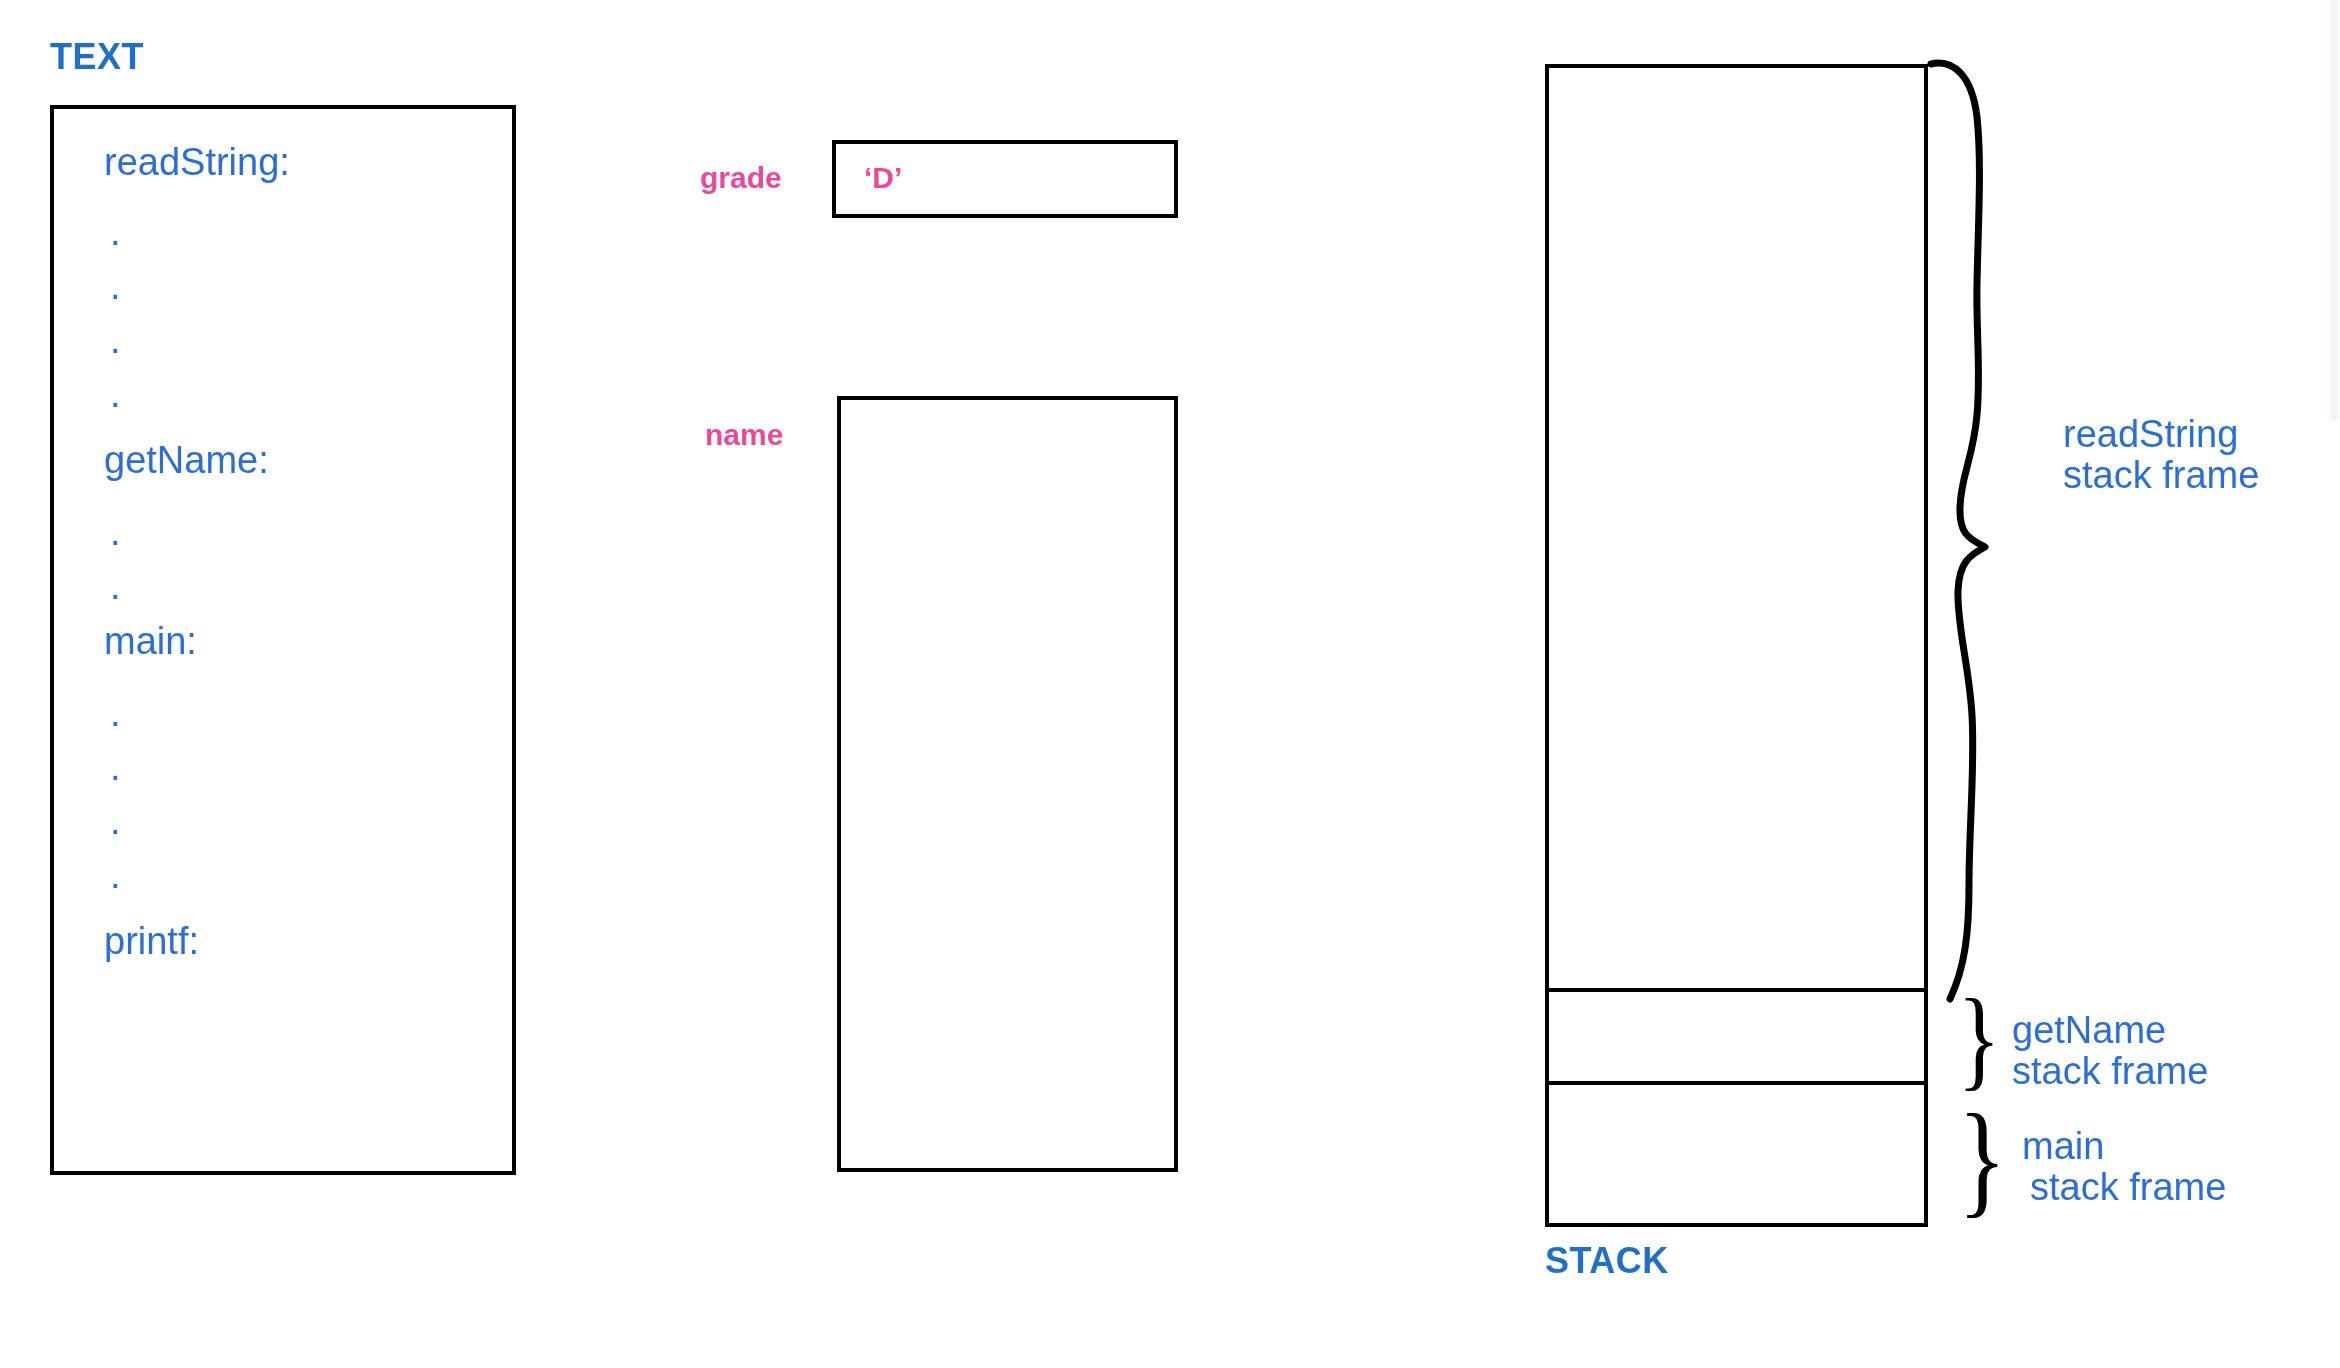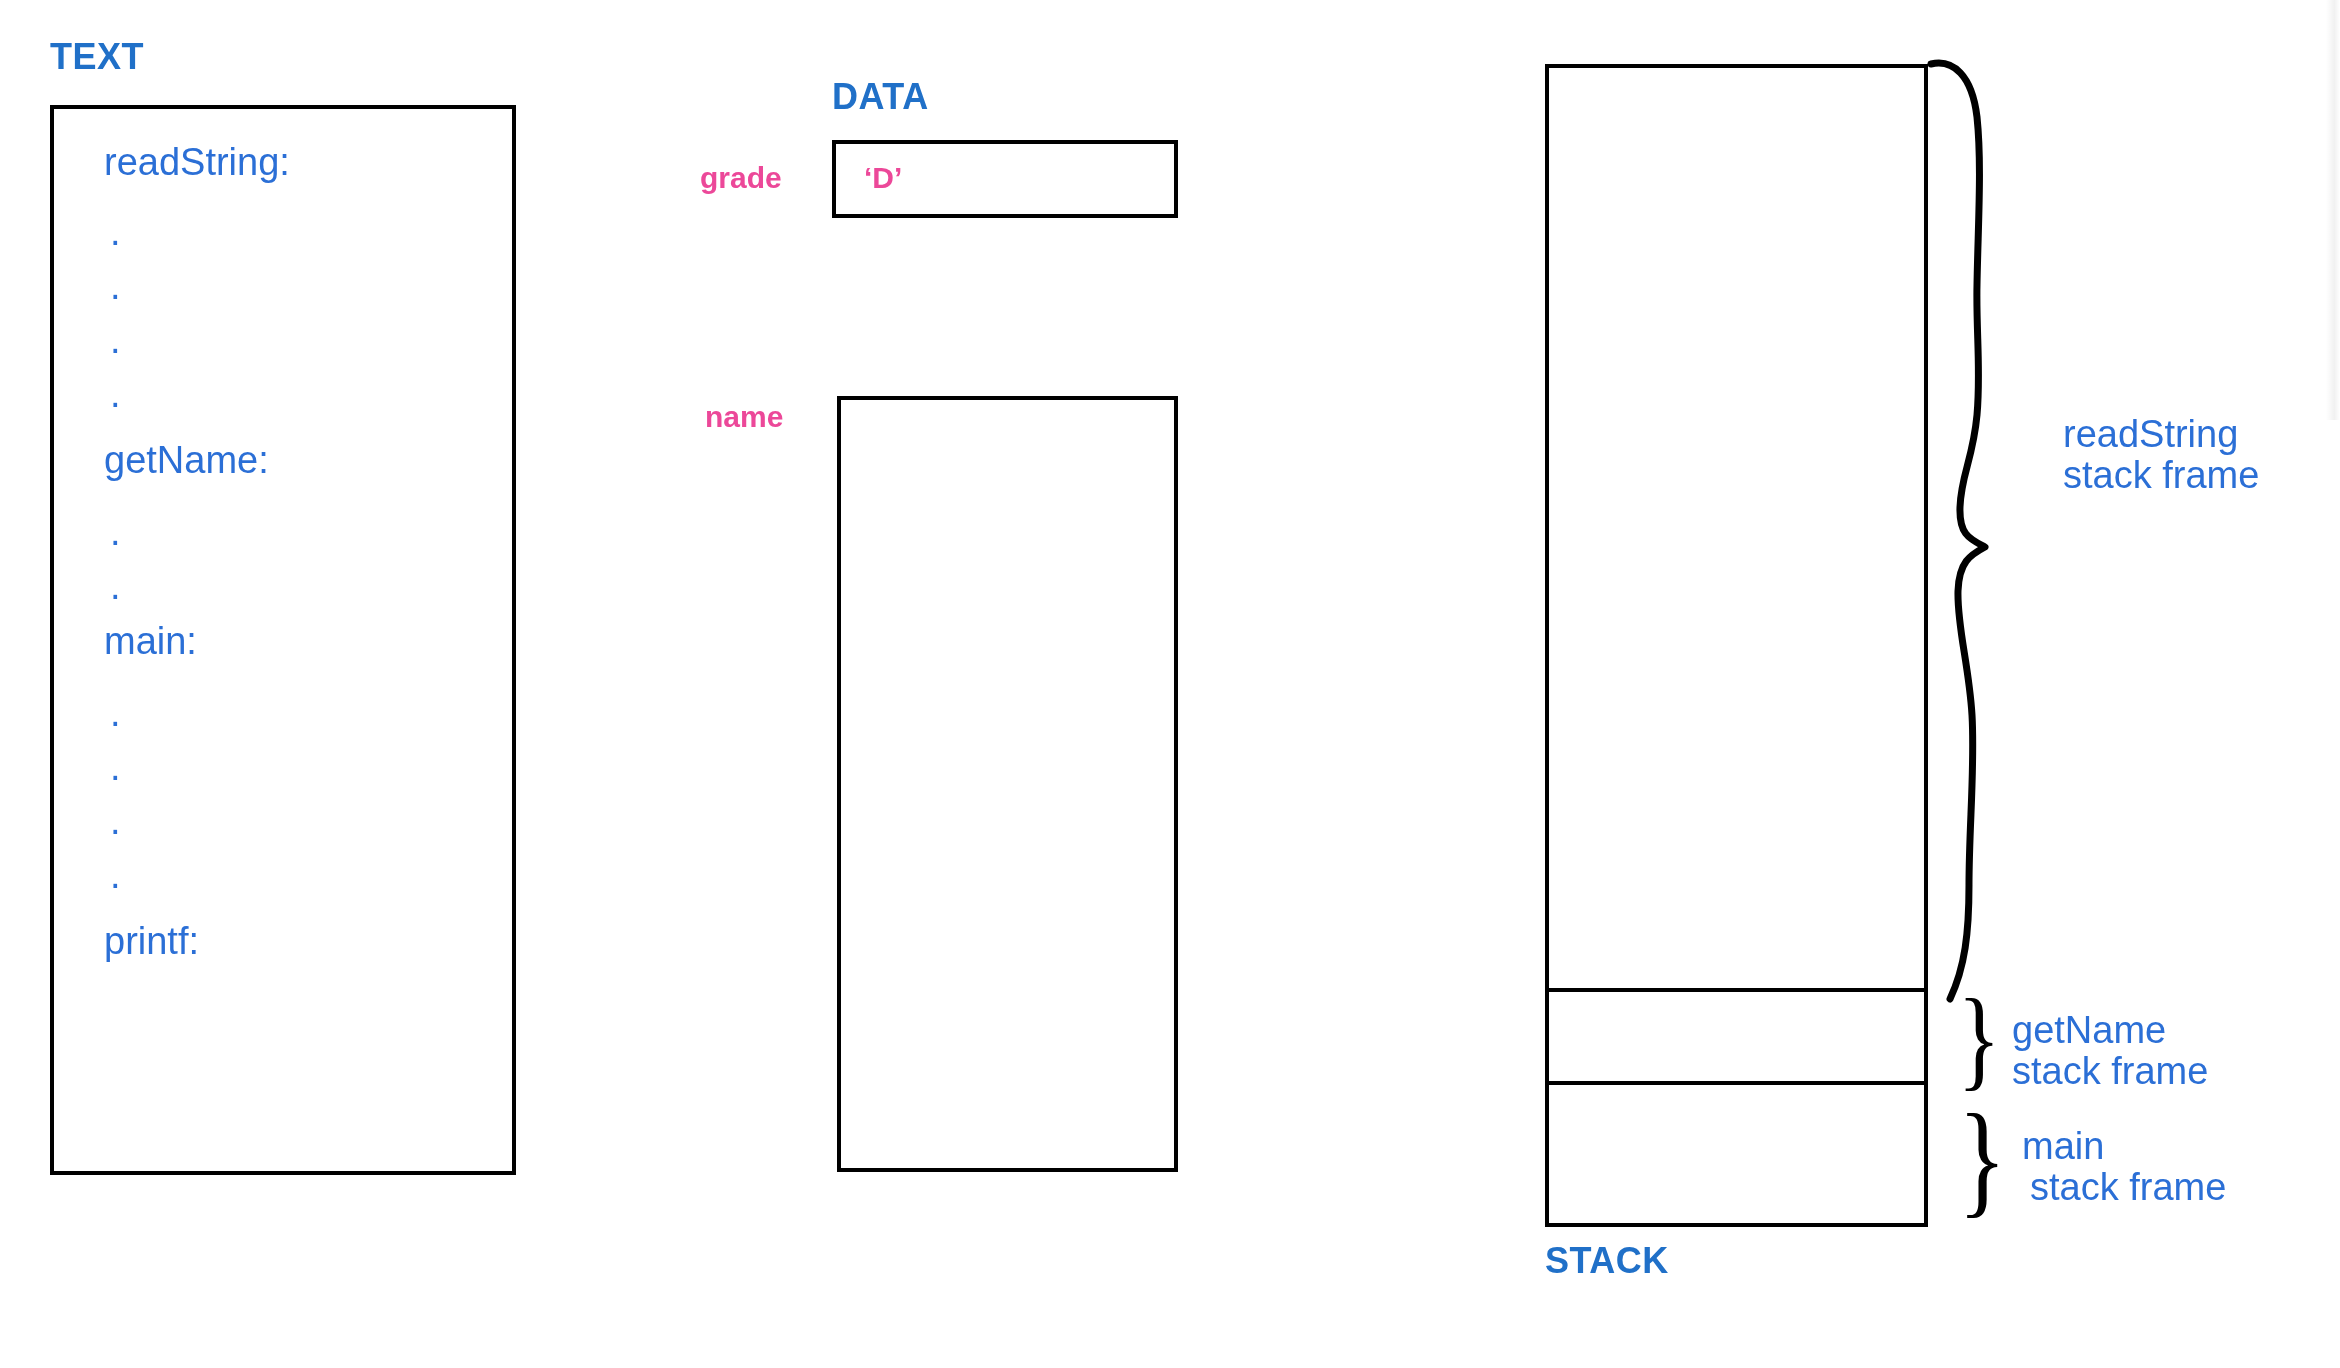--- a/index.html
+++ b/index.html
@@ -110,30 +110,29 @@
   <div class="code-line" style="left:104px; top:441px;">getName:</div>
   <div class="dot" style="left:110px; top:513px;">.</div>
   <div class="dot" style="left:110px; top:567px;">.</div>
   <div class="code-line" style="left:104px; top:622px;">main:</div>
   <div class="dot" style="left:110px; top:694px;">.</div>
   <div class="dot" style="left:110px; top:748px;">.</div>
   <div class="dot" style="left:110px; top:802px;">.</div>
   <div class="dot" style="left:110px; top:856px;">.</div>
   <div class="code-line" style="left:104px; top:922px;">printf:</div>
 
-  <div class="section-title" style="left:832px; top:76px; width:346px;">DATA</div>
 
   <div class="label" style="left:700px; top:163px;">grade</div>
 
   <div class="box" style="left:832px; top:140px; width:346px; height:78px;">
     <div class="label" style="left:28px; top:19px;">‘D’</div>
   </div>
 
 
-  <div class="label" style="left:705px; top:402px;">name</div>
+  <div class="label" style="left:705px; top:420px;">name</div>
 
   <div class="box" style="left:837px; top:396px; width:341px; height:776px;">
     <div class="label" style="left:28px; top:14px;"></div>
   </div>
 
   <div class="box" style="left:1545px; top:64px; width:383px; height:1163px;"></div>
 
   <div class="hline" style="left:1545px; top:988px; width:383px;"></div>
   <div class="hline" style="left:1545px; top:1081px; width:383px;"></div>
 

